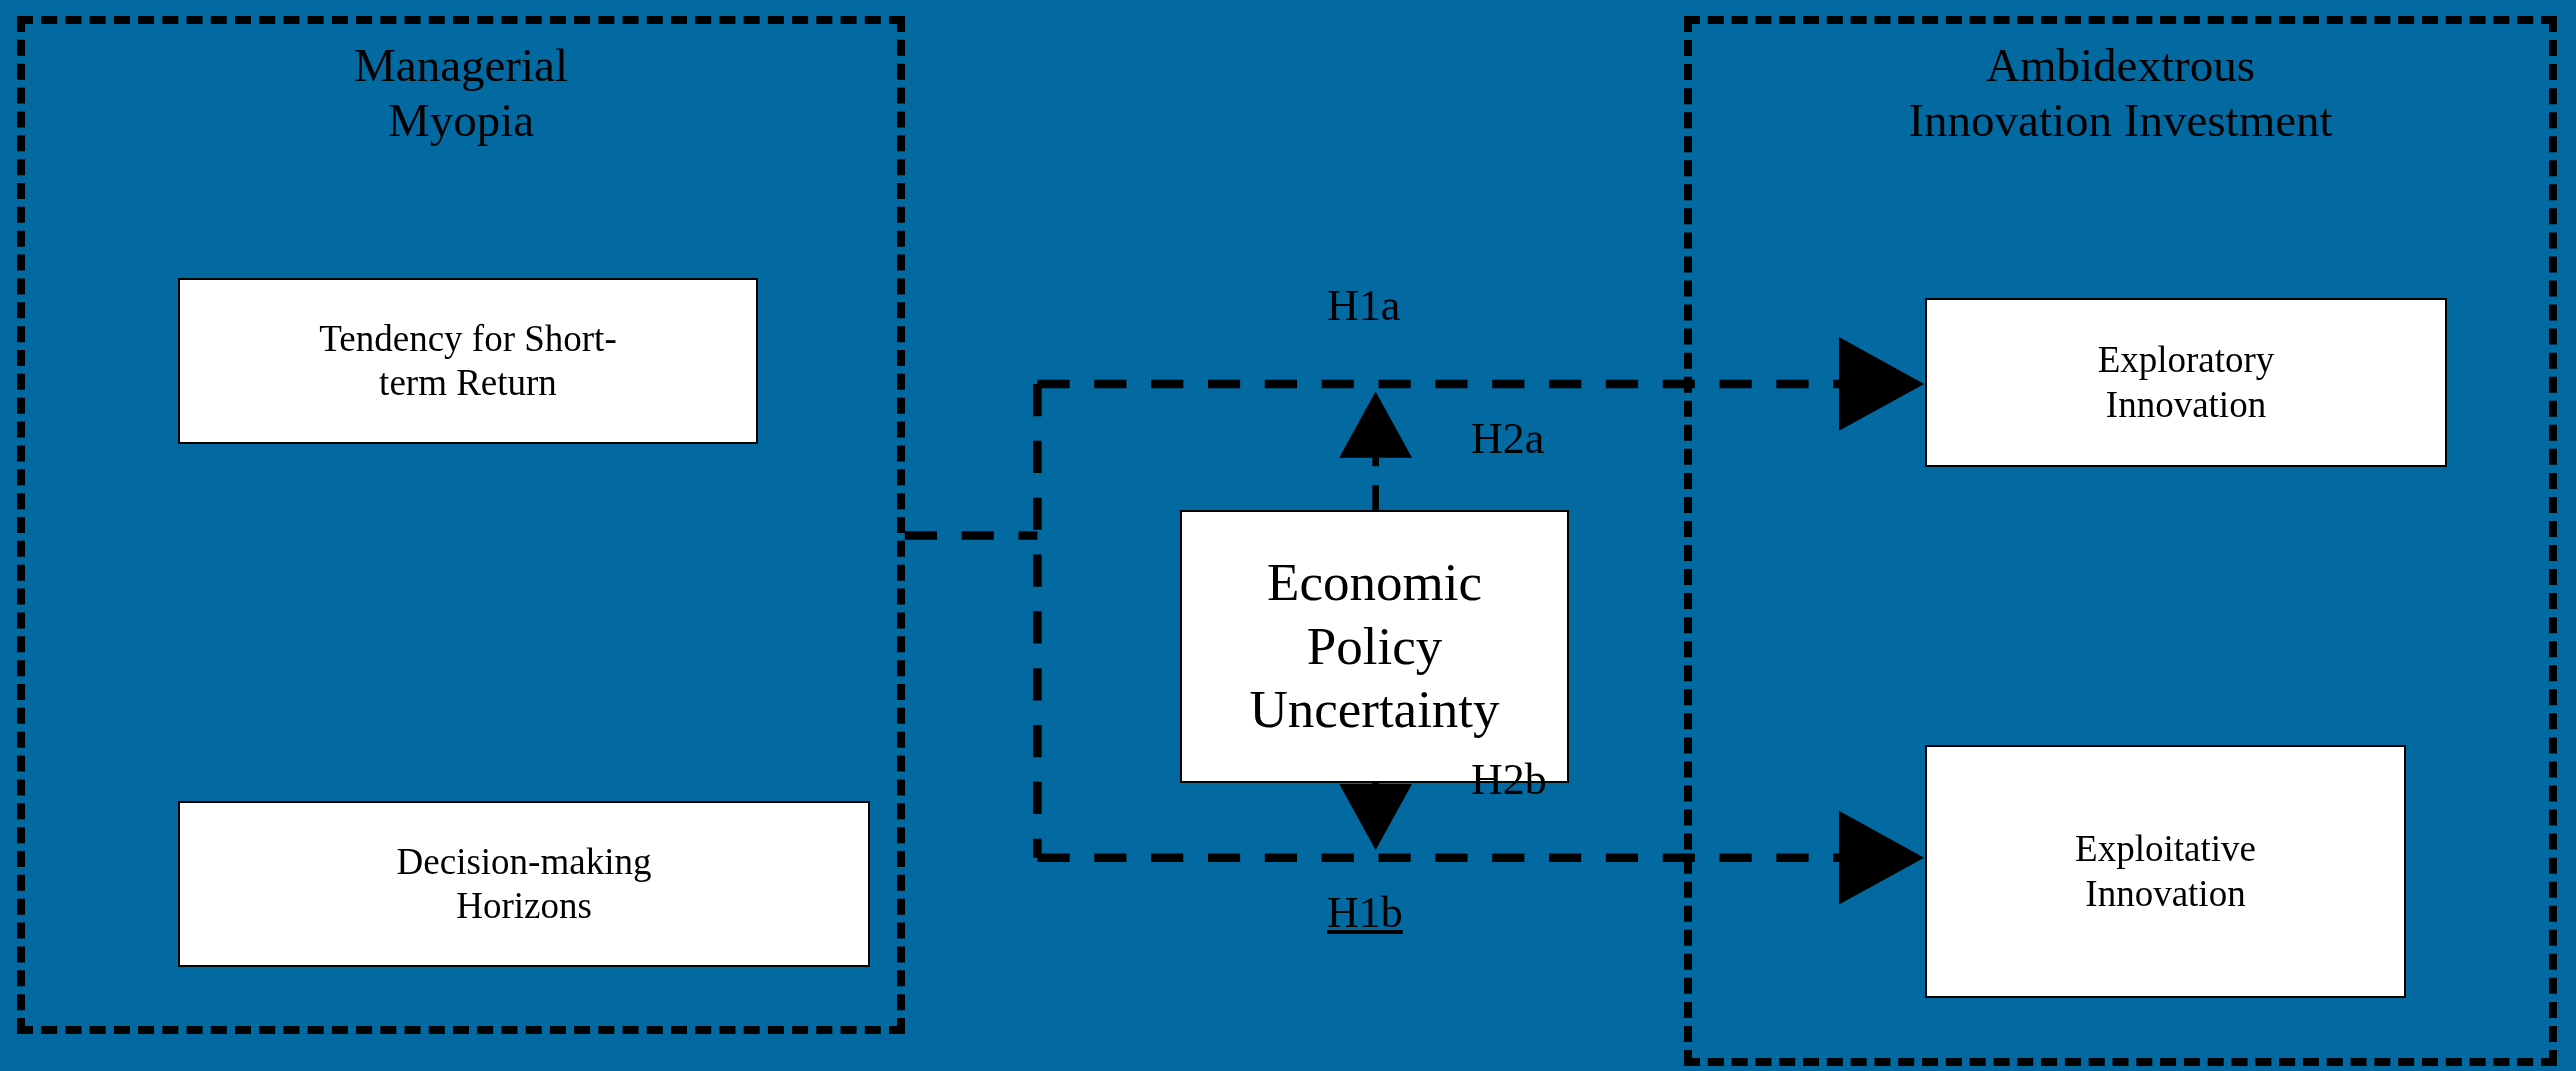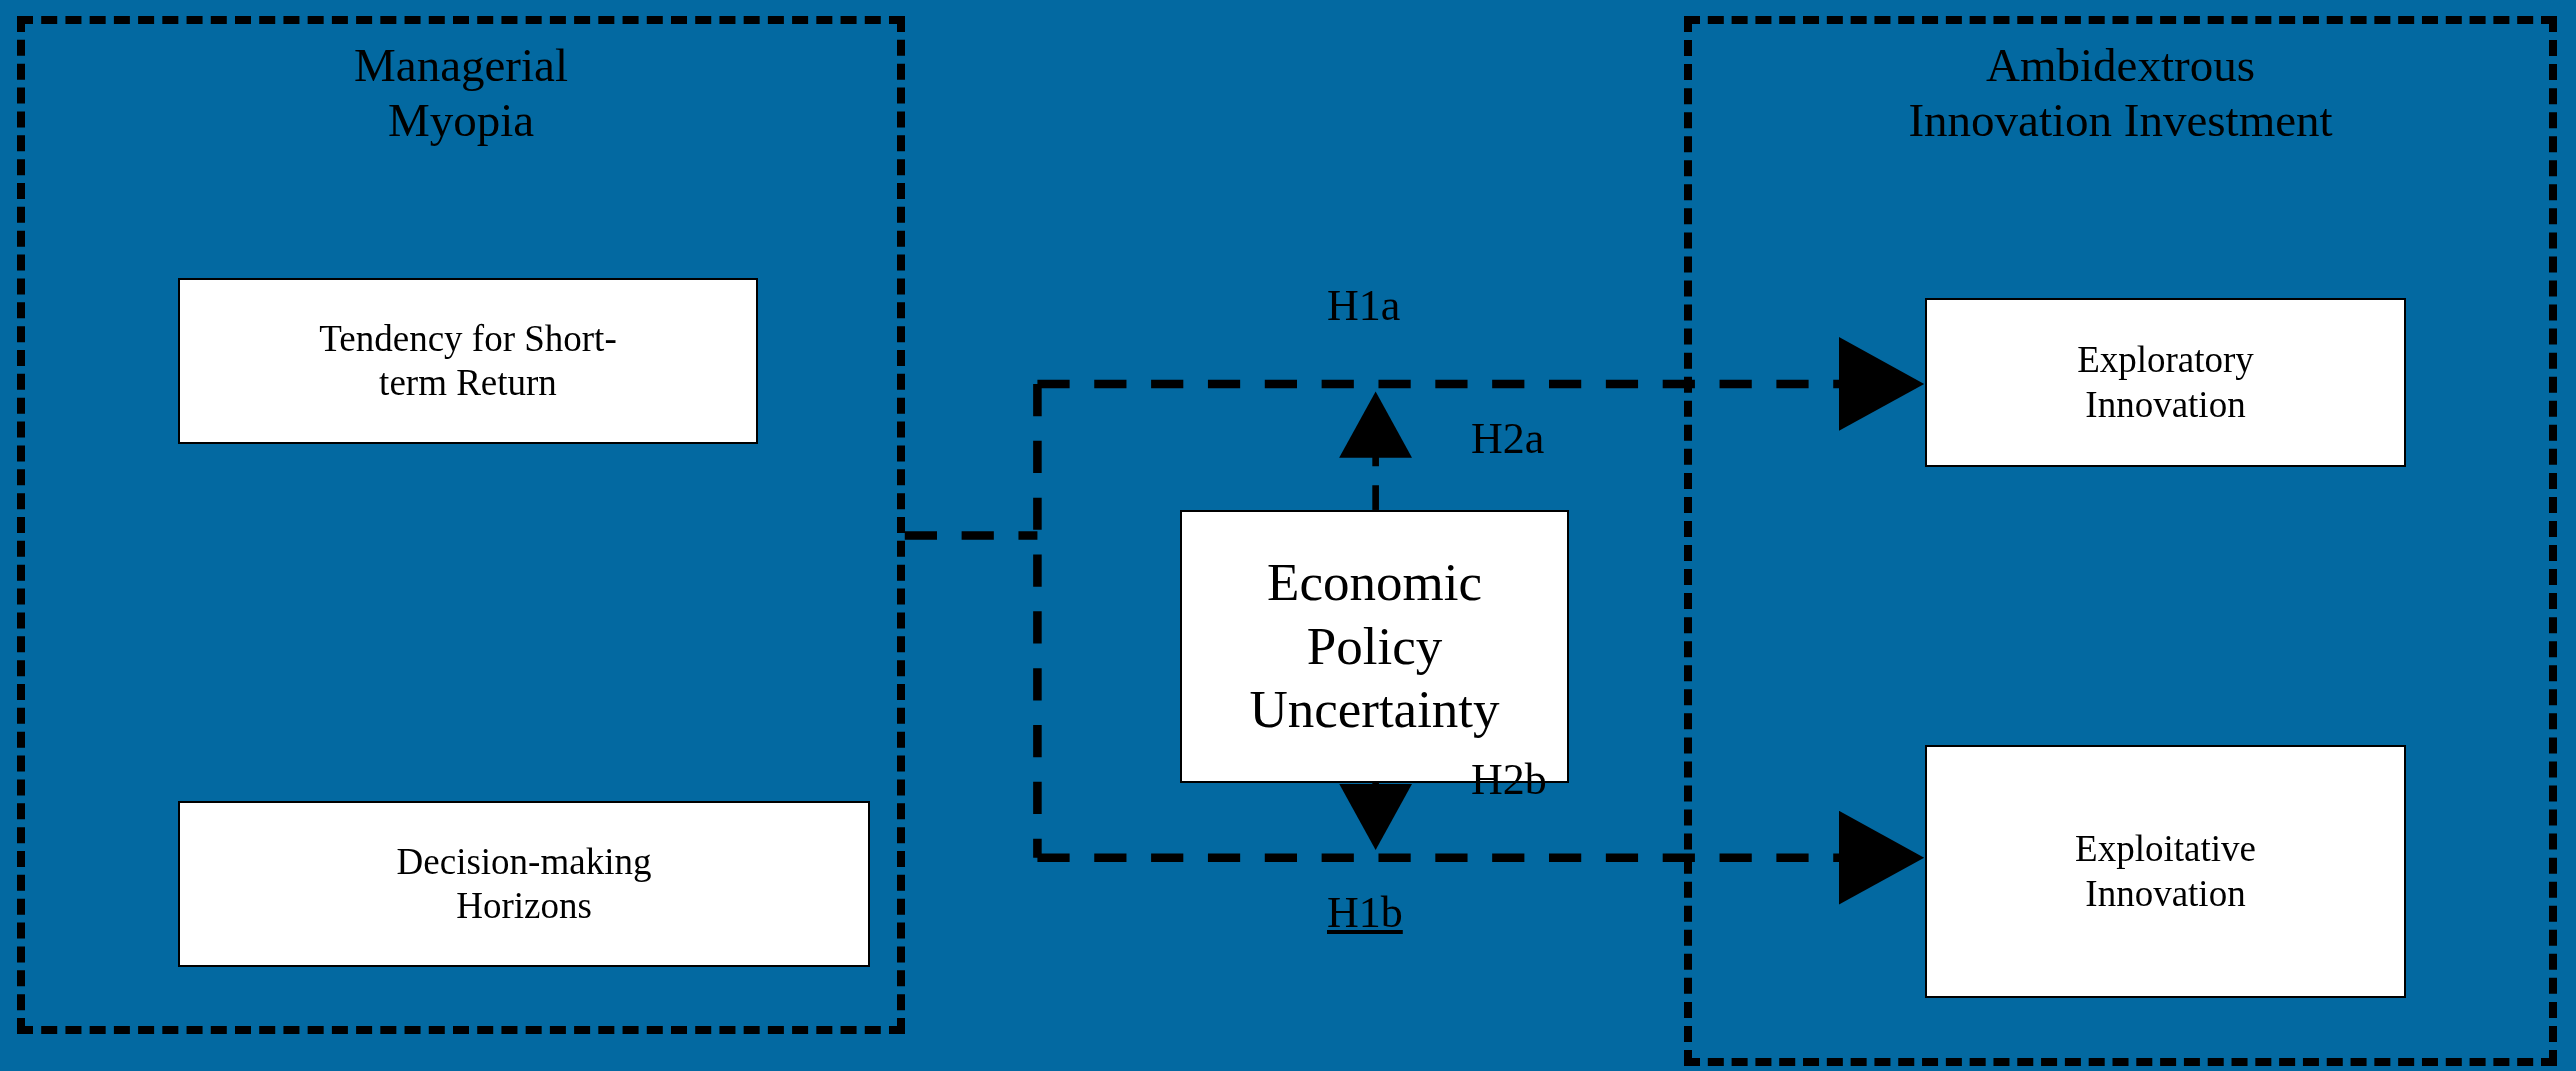--- a/index.html
+++ b/index.html
@@ -111,21 +111,21 @@
 
 
   <div class="node" style="left:178px; top:801px; width:692px; height:166px;">Decision-making
 Horizons</div>
 
   <div class="panel" style="left:1684px; top:16px; width:873px; height:1050px;"></div>
 
   <div class="panel-title" style="left:1684px; top:38px; width:873px;">Ambidextrous
 Innovation Investment</div>
 
-  <div class="node" style="left:1925px; top:298px; width:481px; height:169px;">Exploratory
+  <div class="node" style="left:1925px; top:298px; width:522px; height:169px;">Exploratory
 Innovation</div>
 
   <div class="node" style="left:1925px; top:745px; width:481px; height:253px;font-family:Liberation Serif, serif;">Exploitative
 Innovation</div>
 
   <div class="node" style="left:1180px; top:510px; width:389px; height:273px; font-size:53px;">Economic
 Policy
 Uncertainty</div>
 
   <div class="hlabel" style="left:1315px; top:284px;">H1a</div>

